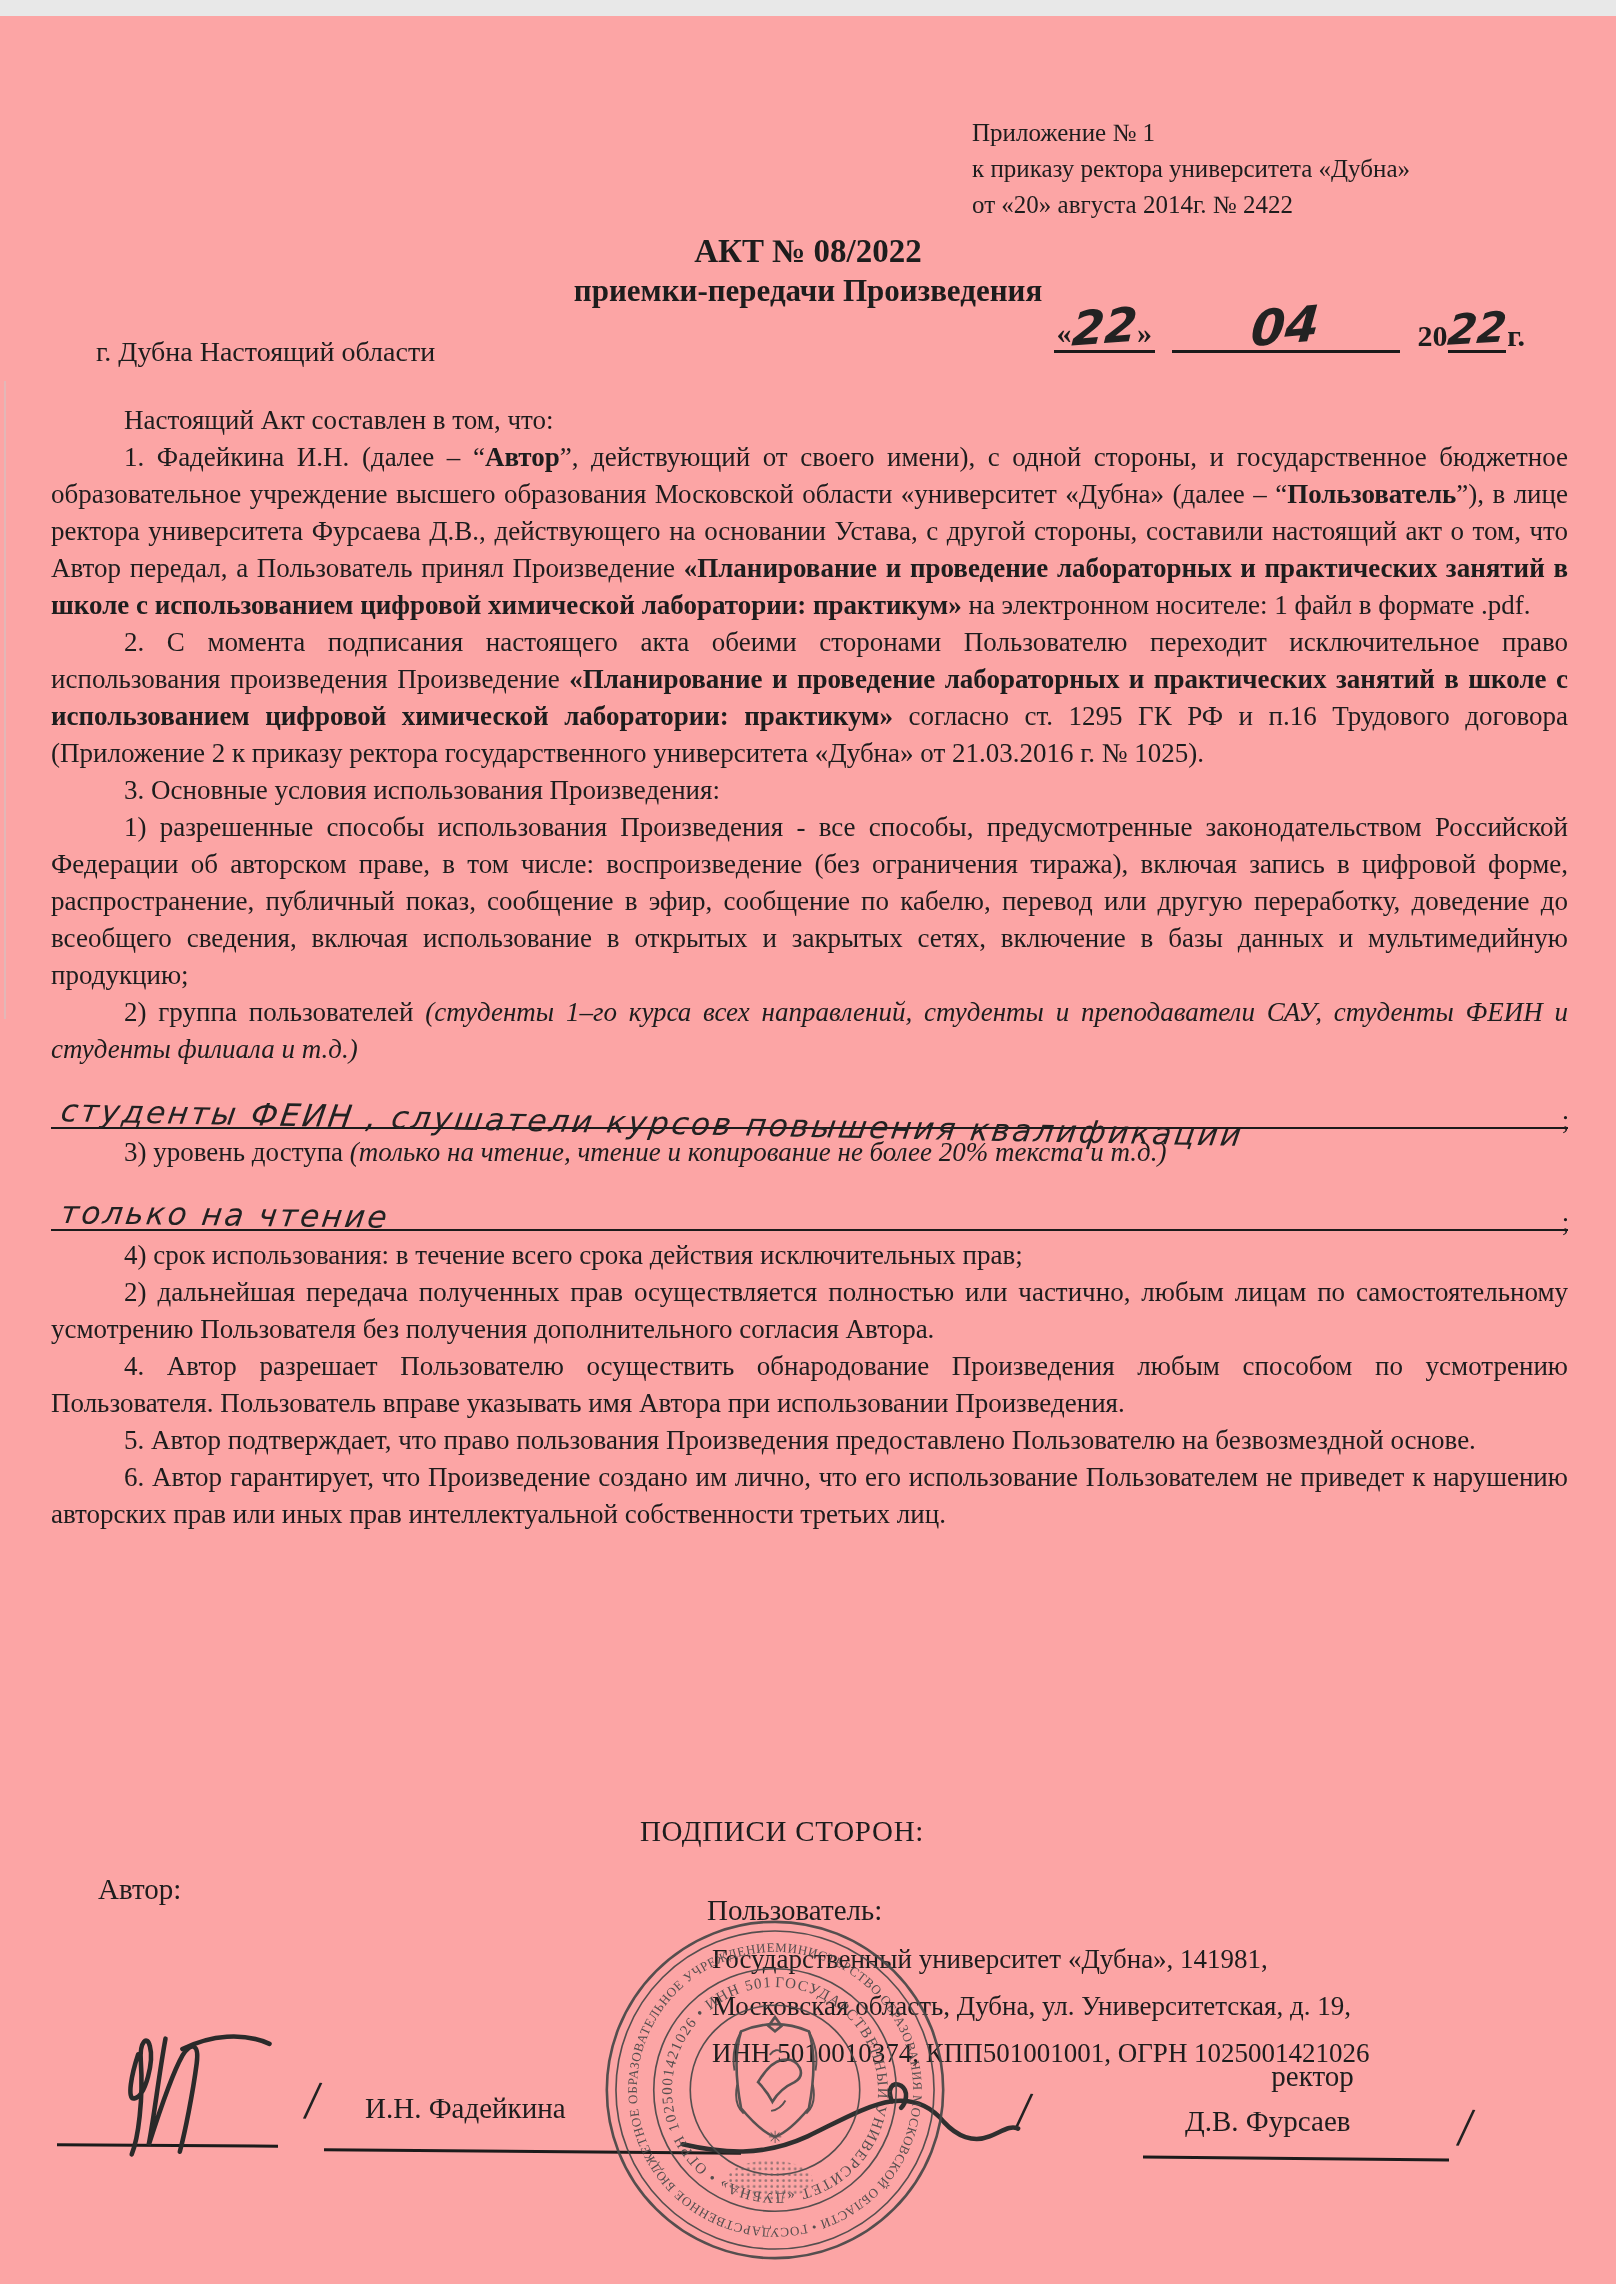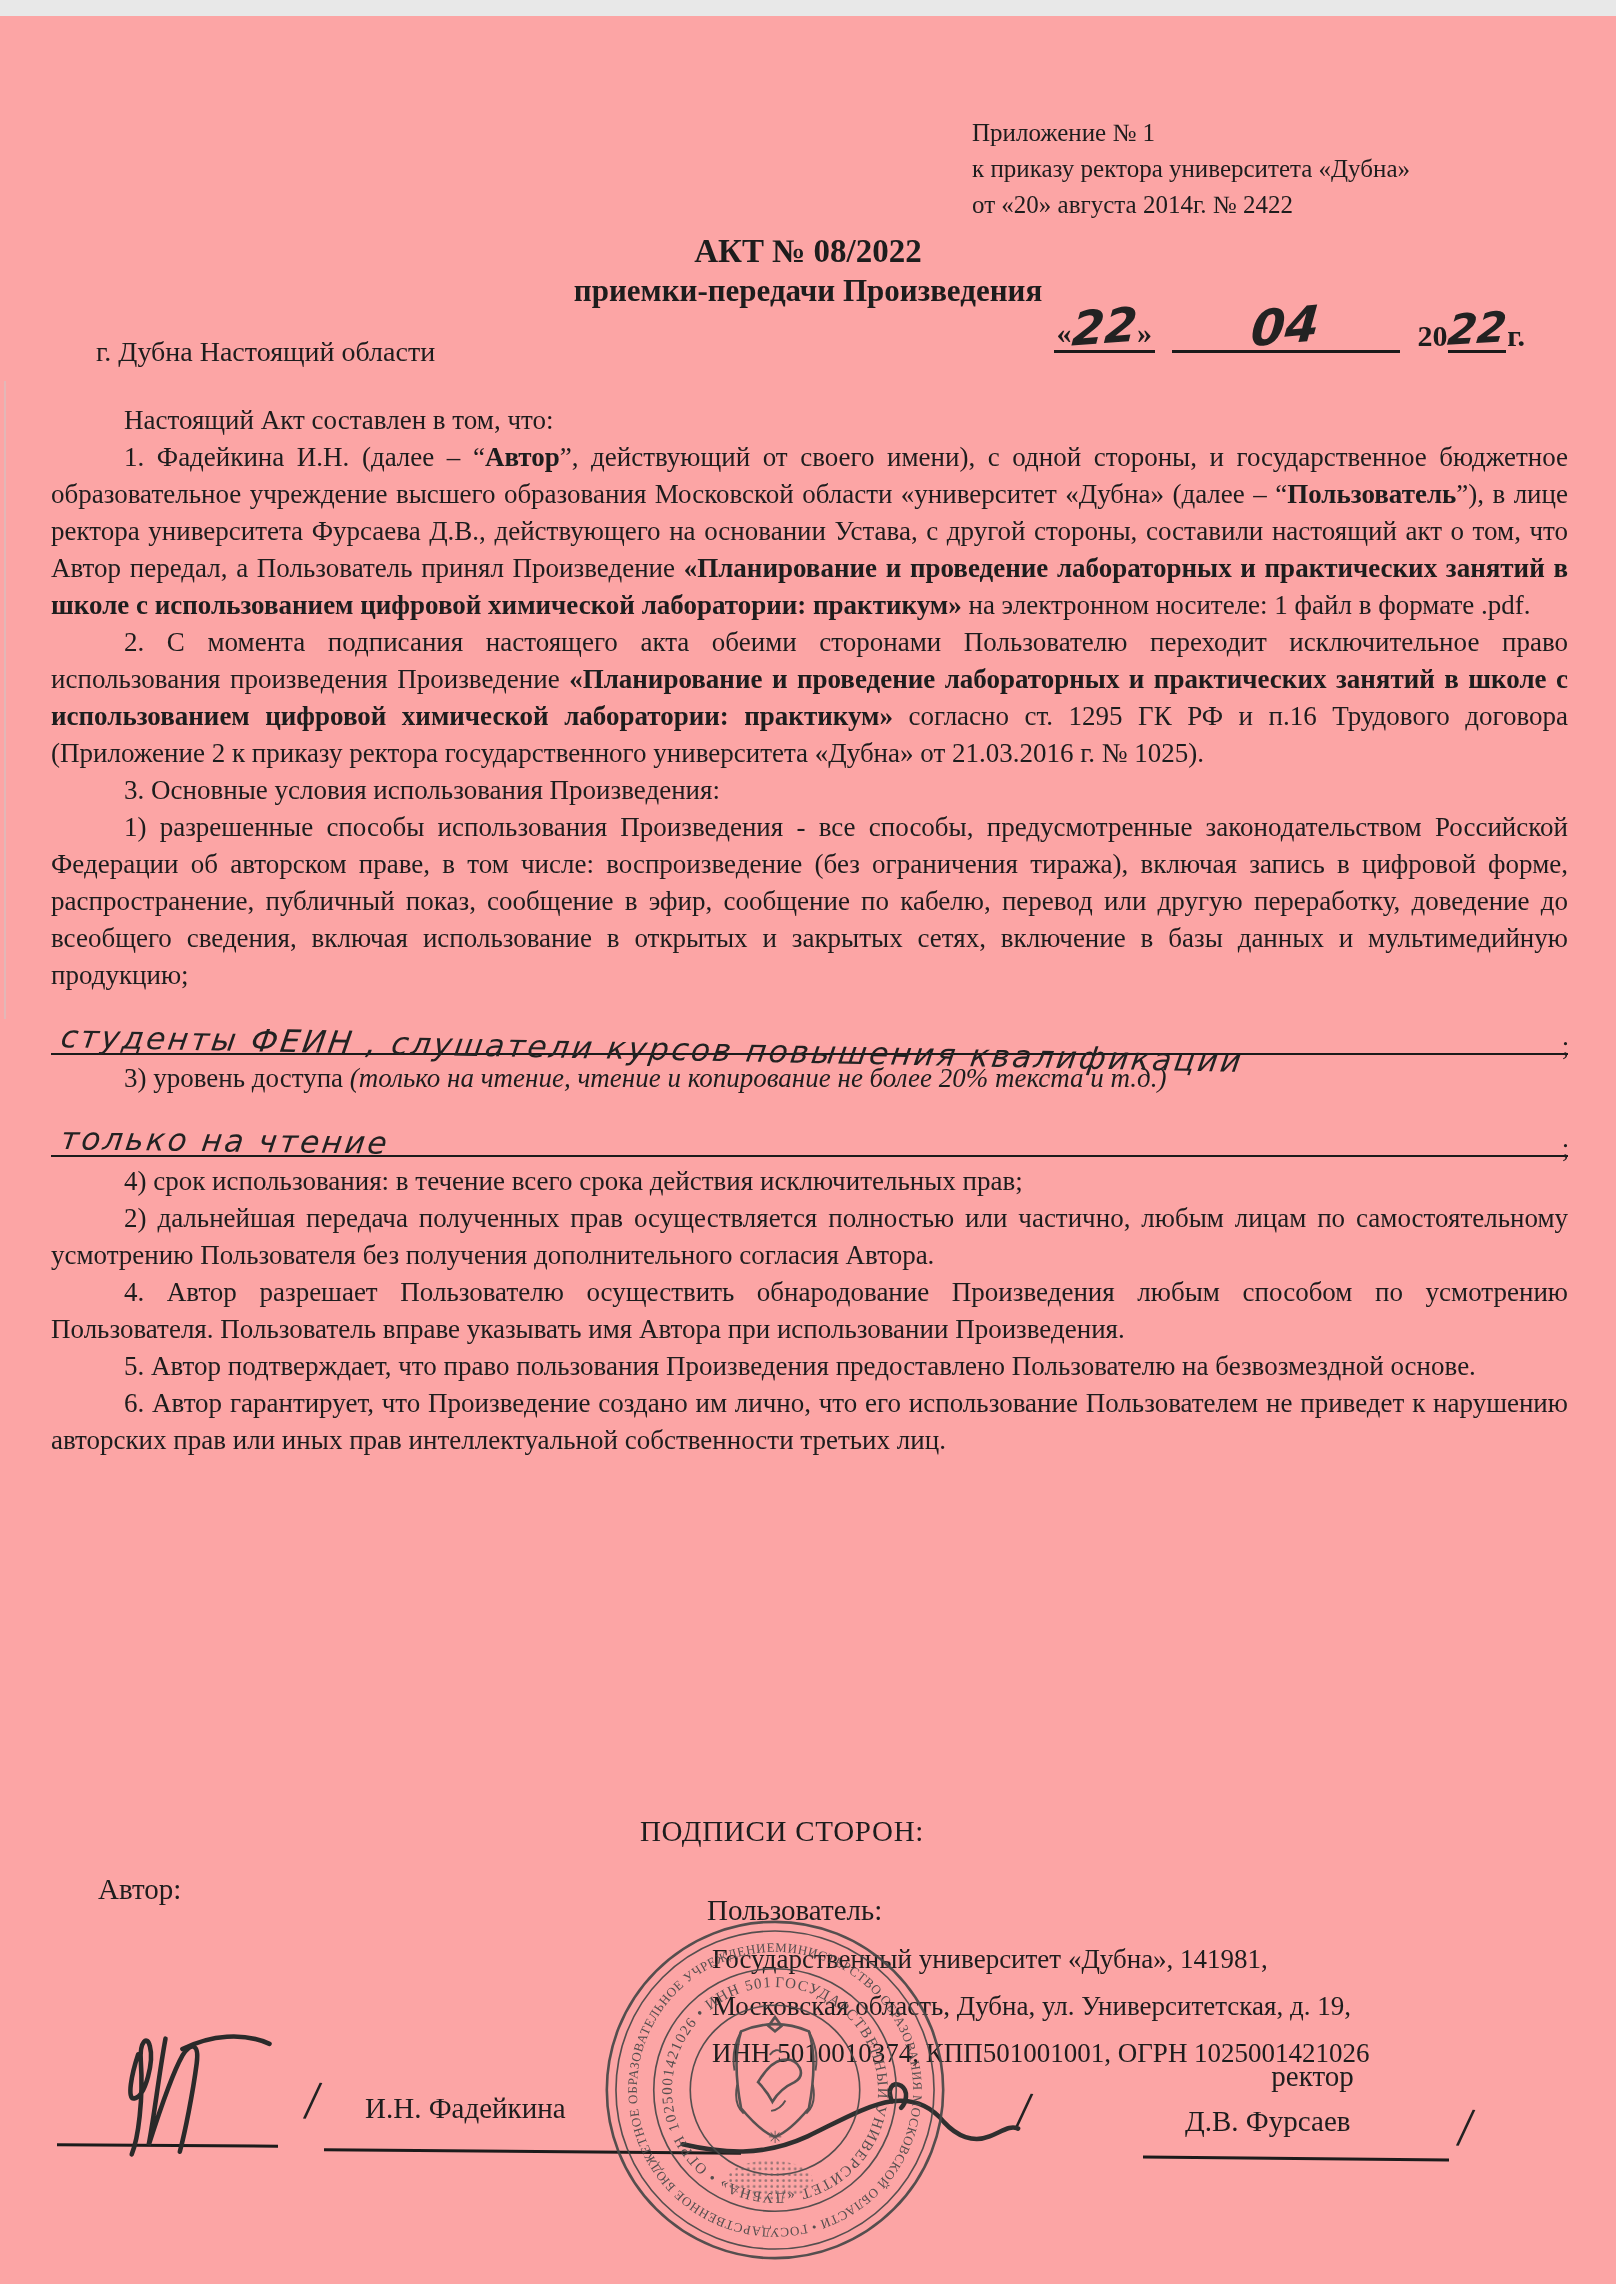--- a/index.html
+++ b/index.html
@@ -96,20 +96,21 @@
       <span class="d-yr"><span class="hand">22</span></span>
       <span class="d-g">г.</span>
   </div>
 
   <div class="body">
     <p><span>Настоящий Акт составлен в том, что:</span></p>
     <p><span>1. Фадейкина И.Н. (далее – “</span><b>Автор</b><span>”, действующий от своего имени), с одной стороны, и государственное бюджетное образовательное учреждение высшего образования Московской области «университет «Дубна» (далее – “</span><b>Пользователь</b><span>”), в лице ректора университета Фурсаева Д.В., действующего на основании Устава, с другой стороны, составили настоящий акт о том, что Автор передал, а Пользователь принял Произведение </span><b>«Планирование и проведение лабораторных и практических занятий в школе с использованием цифровой химической лаборатории: практикум»</b><span> на электронном носителе: 1 файл в формате .pdf.</span></p>
     <p><span>2. С момента подписания настоящего акта обеими сторонами Пользователю переходит исключительное право использования произведения Произведение </span><b>«Планирование и проведение лабораторных и практических занятий в школе с использованием цифровой химической лаборатории: практикум»</b><span> согласно ст. 1295 ГК РФ и п.16 Трудового договора (Приложение 2 к приказу ректора государственного университета «Дубна» от 21.03.2016 г. № 1025).</span></p>
     <p><span>3. Основные условия использования Произведения:</span></p>
     <p><span>1) разрешенные способы использования Произведения - все способы, предусмотренные законодательством Российской Федерации об авторском праве, в том числе: воспроизведение (без ограничения тиража), включая запись в цифровой форме, распространение, публичный показ, сообщение в эфир, сообщение по кабелю, перевод или другую переработку, доведение до всеобщего сведения, включая использование в открытых и закрытых сетях, включение в базы данных и мультимедийную продукцию;</span></p>
+    <p><span>2) группа пользователей </span><i>(студенты 1–го курса всех направлений, студенты и преподаватели САУ, студенты ФЕИН и студенты филиала и т.д.)</i></p>
     <div class="hand-row">
       <span class="hand">студенты ФЕИН , слушатели курсов повышения квалификации</span>
       <span class="term">;</span>
     </div>
     <p><span>3) уровень доступа </span><i>(только на чтение, чтение и копирование не более 20% текста и т.д.)</i></p>
     <div class="hand-row second">
       <span class="hand">только на чтение</span>
       <span class="term">;</span>
     </div>
     <p><span>4) срок использования: в течение всего срока действия исключительных прав;</span></p>

